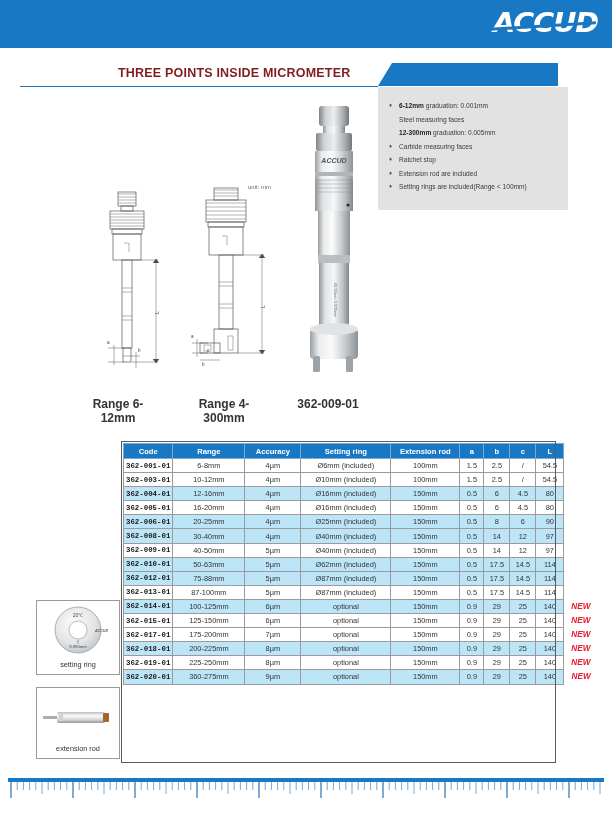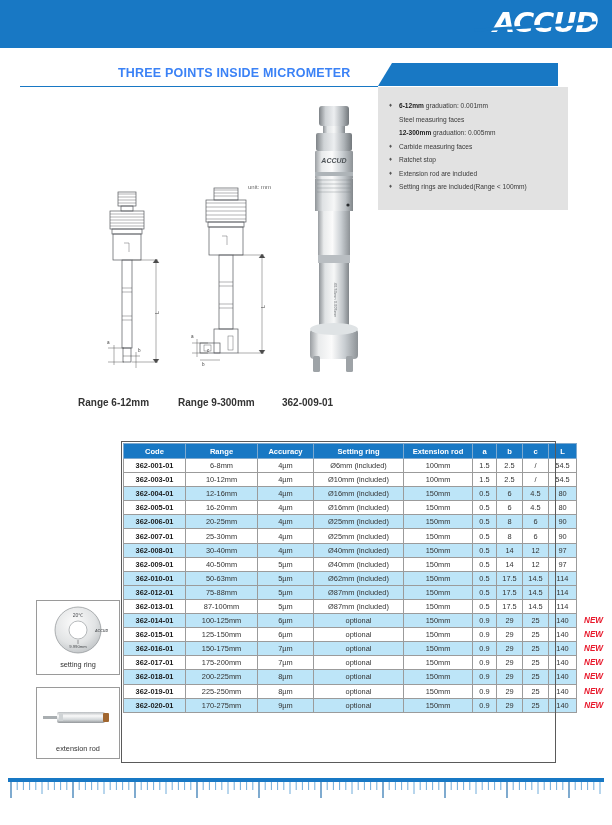--- a/index.html
+++ b/index.html
@@ -33,21 +33,21 @@
   }
 
   
   .title-row {
     position: absolute; left: 0; top: 63px;
     width: 612px; height: 23px;
   }
   .title-text {
     position: absolute; left: 118px; top: 3px;
     font-size: 12.5px; font-weight: bold;
-    color: #3b82f6; letter-spacing: .2px;
+    color: #7f1d1d; letter-spacing: .2px;
   }
   .series-tab {
     position: absolute; left: 378px; top: 0;
     width: 180px; height: 23px;
     background: #1878c4;
     clip-path: polygon(14px 0, 180px 0, 180px 23px, 0 23px);
   }
   .series-label {
     position: absolute; left: 27px; top: 5px;
     font-size: 11.5px; font-weight: bold; color: #fff;
@@ -81,21 +81,22 @@
   }
   .spec-li b { font-weight: bold; color: #222; }
 
   
   .unit-label {
     position: absolute; left: 248px; top: 184px;
     font-size: 6px; color: #666;
   }
   .cap {
     position: absolute;
-    font-size: 10px; font-weight: bold; color: #333;
+    font-size: 12px; font-weight: bold; color: #333;
+    text-align: center;
   }
   .cap-a { left: 78px; top: 397px; width: 80px; }
   .cap-b { left: 178px; top: 397px; width: 92px; }
   .cap-c { left: 282px; top: 397px; width: 92px; font-weight: bold; }
 
   svg { display: block; }
   .dw { fill: none; stroke: #55585c; stroke-width: .7; }
   .dwt { fill: none; stroke: #55585c; stroke-width: .45; }
   .dim { fill: none; stroke: #4a4a4a; stroke-width: .45; }
 
@@ -131,21 +132,21 @@
     border: .5px solid #7da9cf;
     white-space: nowrap;
   }
   .tbl td {
     height: 14.1px; padding: 0 2px;
     border: .5px solid #9b9b9b;
     text-align: center; white-space: nowrap;
     color: #333;
   }
   .tbl tr.alt td { background: #bde5f8; }
-  .tbl td.code { font-weight: bold; color: #1a1a1a; }
+  .tbl td.code { font-weight: bold; color: #1a1a1a; font-family: Liberation Mono, monospace; }
   .tbl td.nb { border: none; background: #fff !important; }
   .newflag {
     color: #e8192c; font-weight: bold; font-style: italic;
     font-size: 8.2px; padding-left: 5px; margin-top: 44px;
   }
   .tbl-outer {
     position: absolute; left: 121px; top: 441px;
     width: 435px; height: 322px;
     border: 1px solid #5a5a5a;
     pointer-events: none;
@@ -317,21 +318,21 @@
       <line x1="29" y1="88" x2="63" y2="88"></line>
       <line x1="29" y1="92" x2="63" y2="92"></line>
     </g>
     <text x="46" y="63" font-size="7" font-weight="bold" font-style="italic" fill="#4e5357" text-anchor="middle">ACCUD</text>
     <circle cx="60" cy="105" r="1.6" fill="#2a2d30"></circle>
     <text x="46" y="200" font-size="4" fill="#6d7276" text-anchor="middle" transform="rotate(90 46 200)">40-50mm 0.005mm</text>
   </svg>
 </div>
 
 <div class="cap cap-a">Range 6-12mm</div>
-<div class="cap cap-b">Range 9-300mm</div>
+<div class="cap cap-b">Range 4-300mm</div>
 <div class="cap cap-c">362-009-01</div>
 
 <div class="thumb thumb-ring">
   <svg width="82" height="56" style="margin:2px auto 0;display:block">
     <defs>
       <radialGradient id="ringg" cx="0.42" cy="0.35" r="0.75">
         <stop offset="0" stop-color="#fcfcfc"></stop>
         <stop offset="0.6" stop-color="#e2e4e5"></stop>
         <stop offset="1" stop-color="#b8bcbf"></stop>
       </radialGradient>
@@ -360,21 +361,21 @@
     <rect x="20" y="20" width="48" height="11" rx="2" fill="url(#rodg)"></rect>
     <rect x="66" y="21" width="6" height="9" rx="1" fill="#a1662f"></rect>
     <rect x="22" y="22" width="4" height="7" fill="#cfd3d5"></rect>
   </svg>
   <div class="thumb-cap">extension rod</div>
 </div>
 
 <table class="tbl">
   <thead>
     <tr>
-      <th style="width:62px">Code</th>
+      <th style="width:48px">Code</th>
       <th style="width:72px">Range</th>
       <th style="width:56px">Accuracy</th>
       <th style="width:90px">Setting ring</th>
       <th style="width:69px">Extension rod</th>
       <th style="width:24px">a</th>
       <th style="width:26px">b</th>
       <th style="width:26px">c</th>
       <th style="width:28px">L</th>
       <th class="nb" style="width:28px;background:#fff;border:none"></th>
     </tr>
@@ -433,32 +434,20 @@
         <td>20-25mm</td>
         <td>4µm</td>
         <td>Ø25mm (included)</td>
         <td>150mm</td>
         <td>0.5</td>
         <td>8</td>
         <td>6</td>
         <td>90</td>
         <td class="nb"></td>
       </tr>
-      <tr>
-        <td class="code">362-007-01</td>
-        <td>25-30mm</td>
-        <td>4µm</td>
-        <td>Ø25mm (included)</td>
-        <td>150mm</td>
-        <td>0.5</td>
-        <td>8</td>
-        <td>6</td>
-        <td>90</td>
-        <td class="nb"></td>
-      </tr>
       <tr class="alt">
         <td class="code">362-008-01</td>
         <td>30-40mm</td>
         <td>4µm</td>
         <td>Ø40mm (included)</td>
         <td>150mm</td>
         <td>0.5</td>
         <td>14</td>
         <td>12</td>
         <td>97</td>
@@ -529,71 +518,59 @@
         <td>125-150mm</td>
         <td>6µm</td>
         <td>optional</td>
         <td>150mm</td>
         <td>0.9</td>
         <td>29</td>
         <td>25</td>
         <td>140</td>
         <td class="nb"><span class="newflag">NEW</span></td>
       </tr>
-      <tr class="alt">
-        <td class="code">362-016-01</td>
-        <td>150-175mm</td>
+      <tr>
+        <td class="code">362-017-01</td>
+        <td>175-200mm</td>
         <td>7µm</td>
         <td>optional</td>
         <td>150mm</td>
         <td>0.9</td>
         <td>29</td>
         <td>25</td>
         <td>140</td>
         <td class="nb"><span class="newflag">NEW</span></td>
       </tr>
-      <tr>
-        <td class="code">362-017-01</td>
-        <td>175-200mm</td>
-        <td>7µm</td>
+      <tr class="alt">
+        <td class="code">362-018-01</td>
+        <td>200-225mm</td>
+        <td>8µm</td>
         <td>optional</td>
         <td>150mm</td>
         <td>0.9</td>
         <td>29</td>
         <td>25</td>
         <td>140</td>
         <td class="nb"><span class="newflag">NEW</span></td>
       </tr>
-      <tr class="alt">
-        <td class="code">362-018-01</td>
-        <td>200-225mm</td>
+      <tr>
+        <td class="code">362-019-01</td>
+        <td>225-250mm</td>
         <td>8µm</td>
         <td>optional</td>
         <td>150mm</td>
         <td>0.9</td>
         <td>29</td>
         <td>25</td>
         <td>140</td>
         <td class="nb"><span class="newflag">NEW</span></td>
       </tr>
-      <tr>
-        <td class="code">362-019-01</td>
-        <td>225-250mm</td>
-        <td>8µm</td>
-        <td>optional</td>
-        <td>150mm</td>
-        <td>0.9</td>
-        <td>29</td>
-        <td>25</td>
-        <td>140</td>
-        <td class="nb"><span class="newflag">NEW</span></td>
-      </tr>
       <tr class="alt">
         <td class="code">362-020-01</td>
-        <td>170-275mm</td>
+        <td>360-275mm</td>
         <td>9µm</td>
         <td>optional</td>
         <td>150mm</td>
         <td>0.9</td>
         <td>29</td>
         <td>25</td>
         <td>140</td>
         <td class="nb"><span class="newflag">NEW</span></td>
       </tr>
     </tbody>

